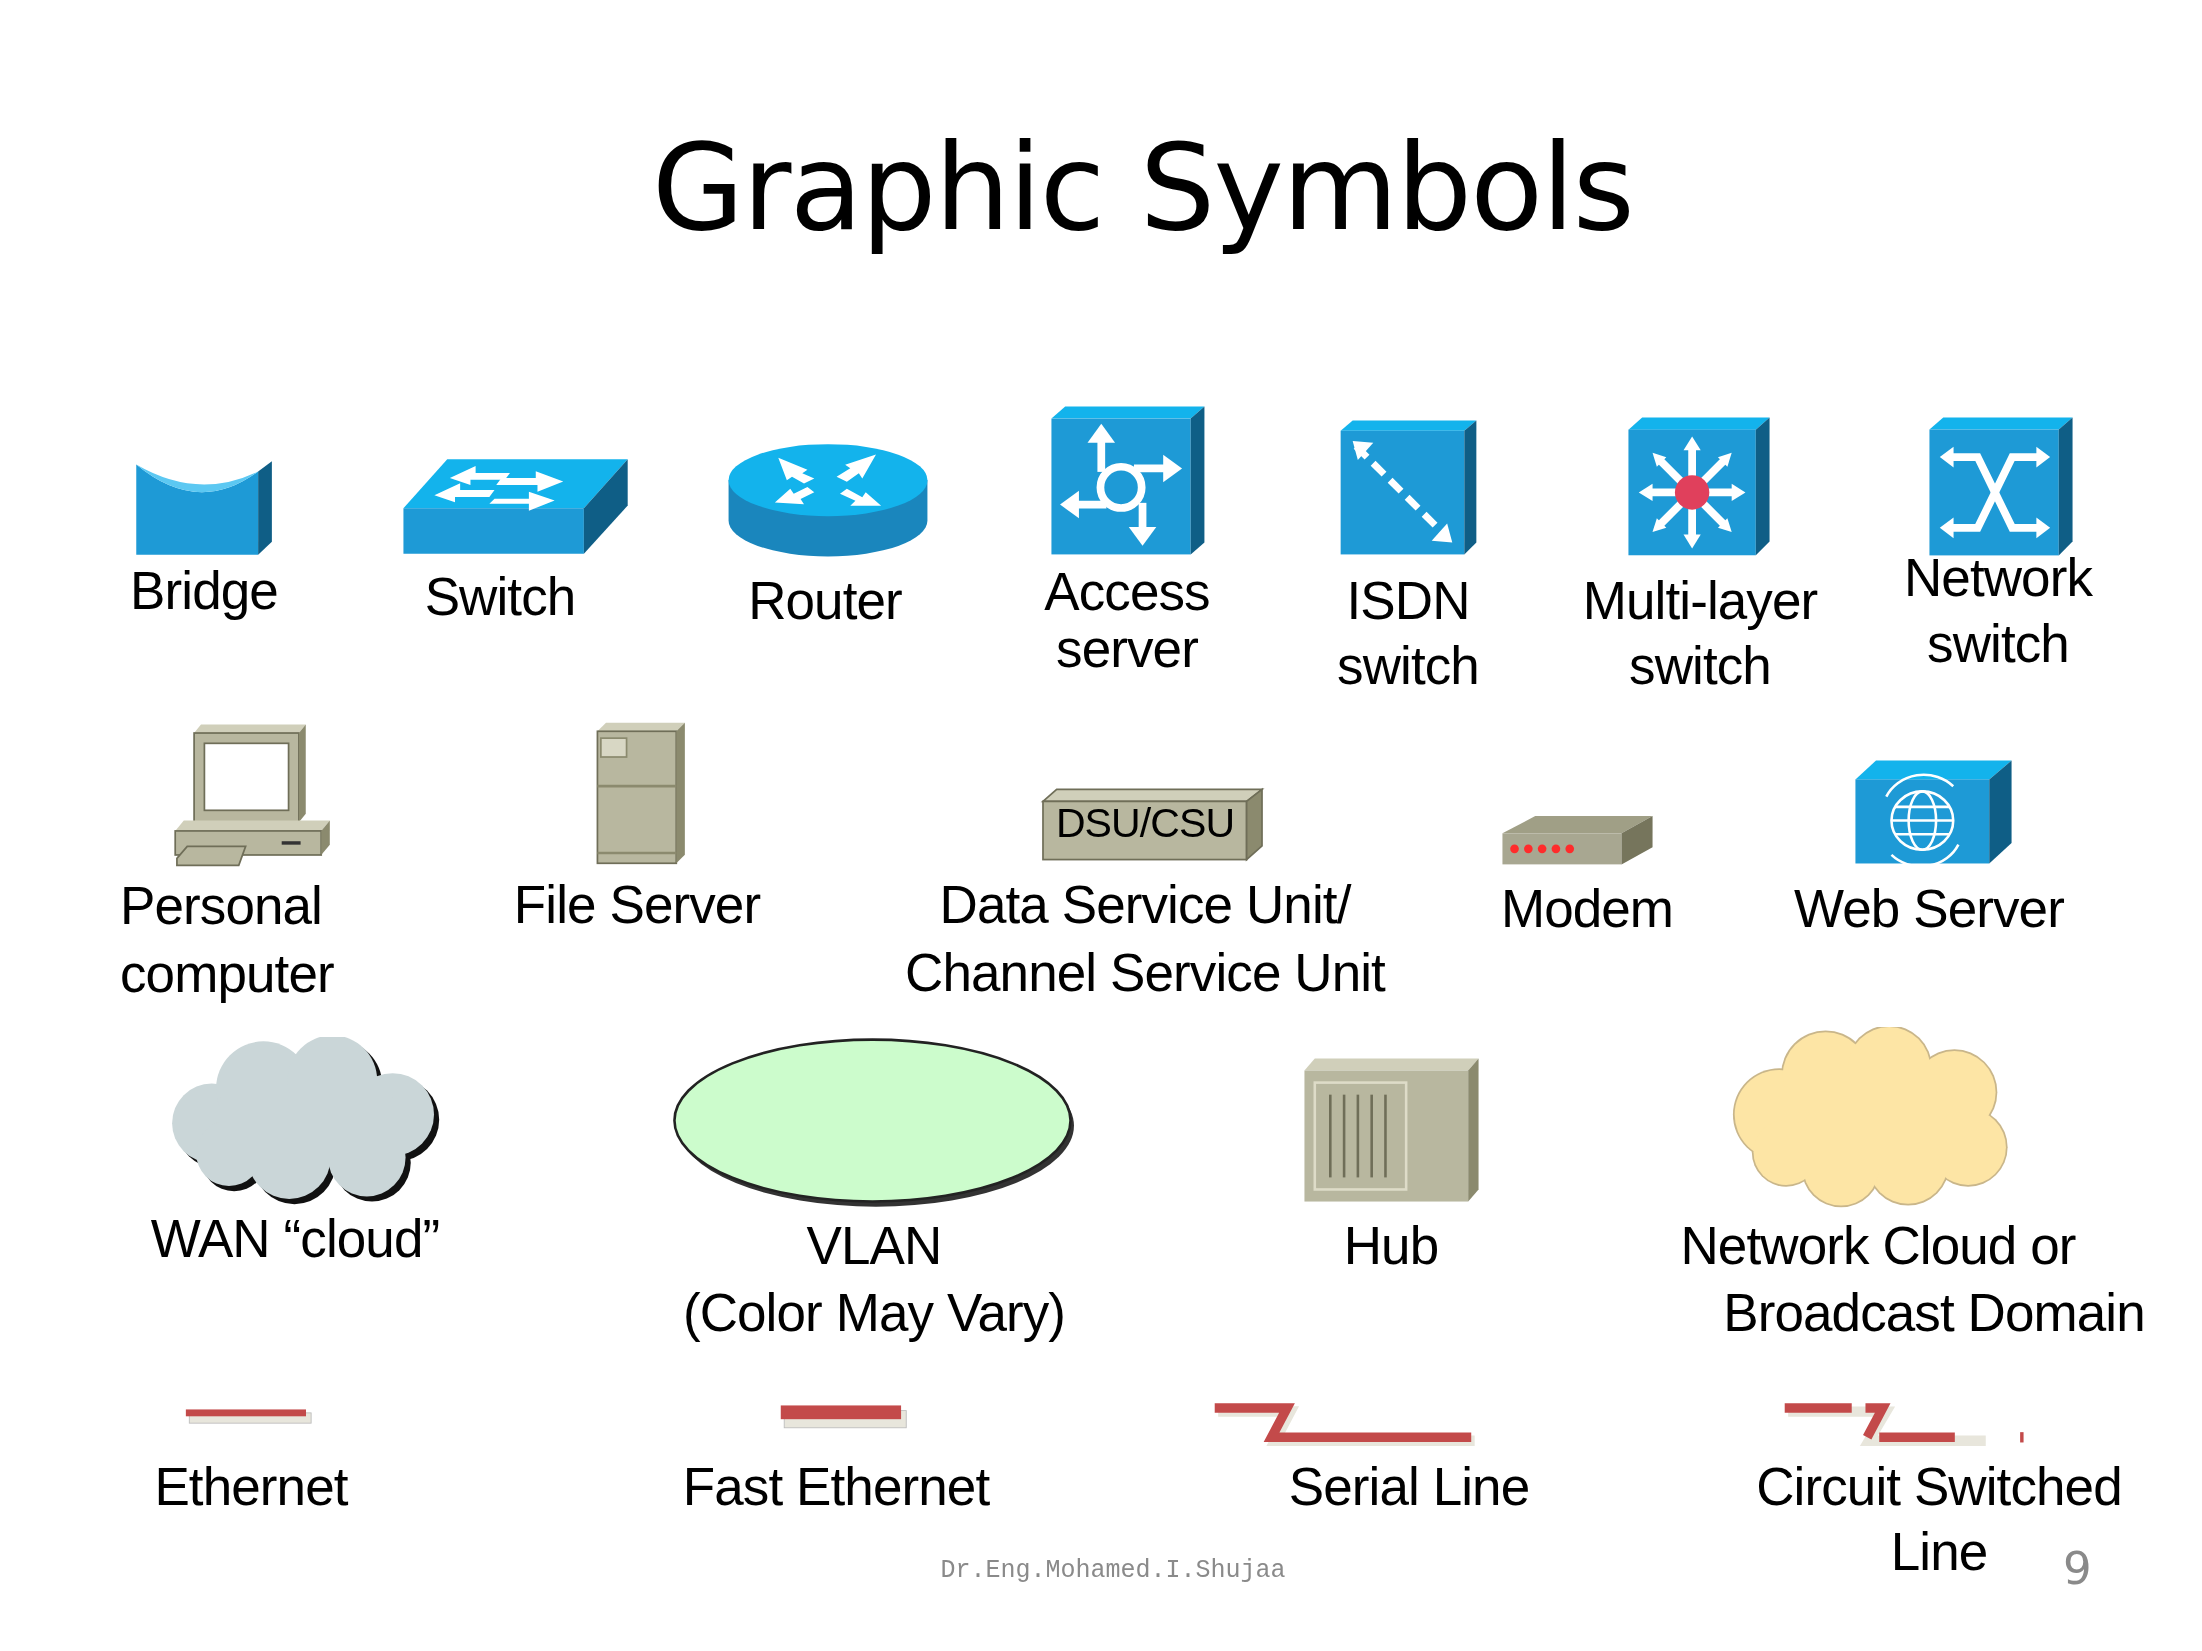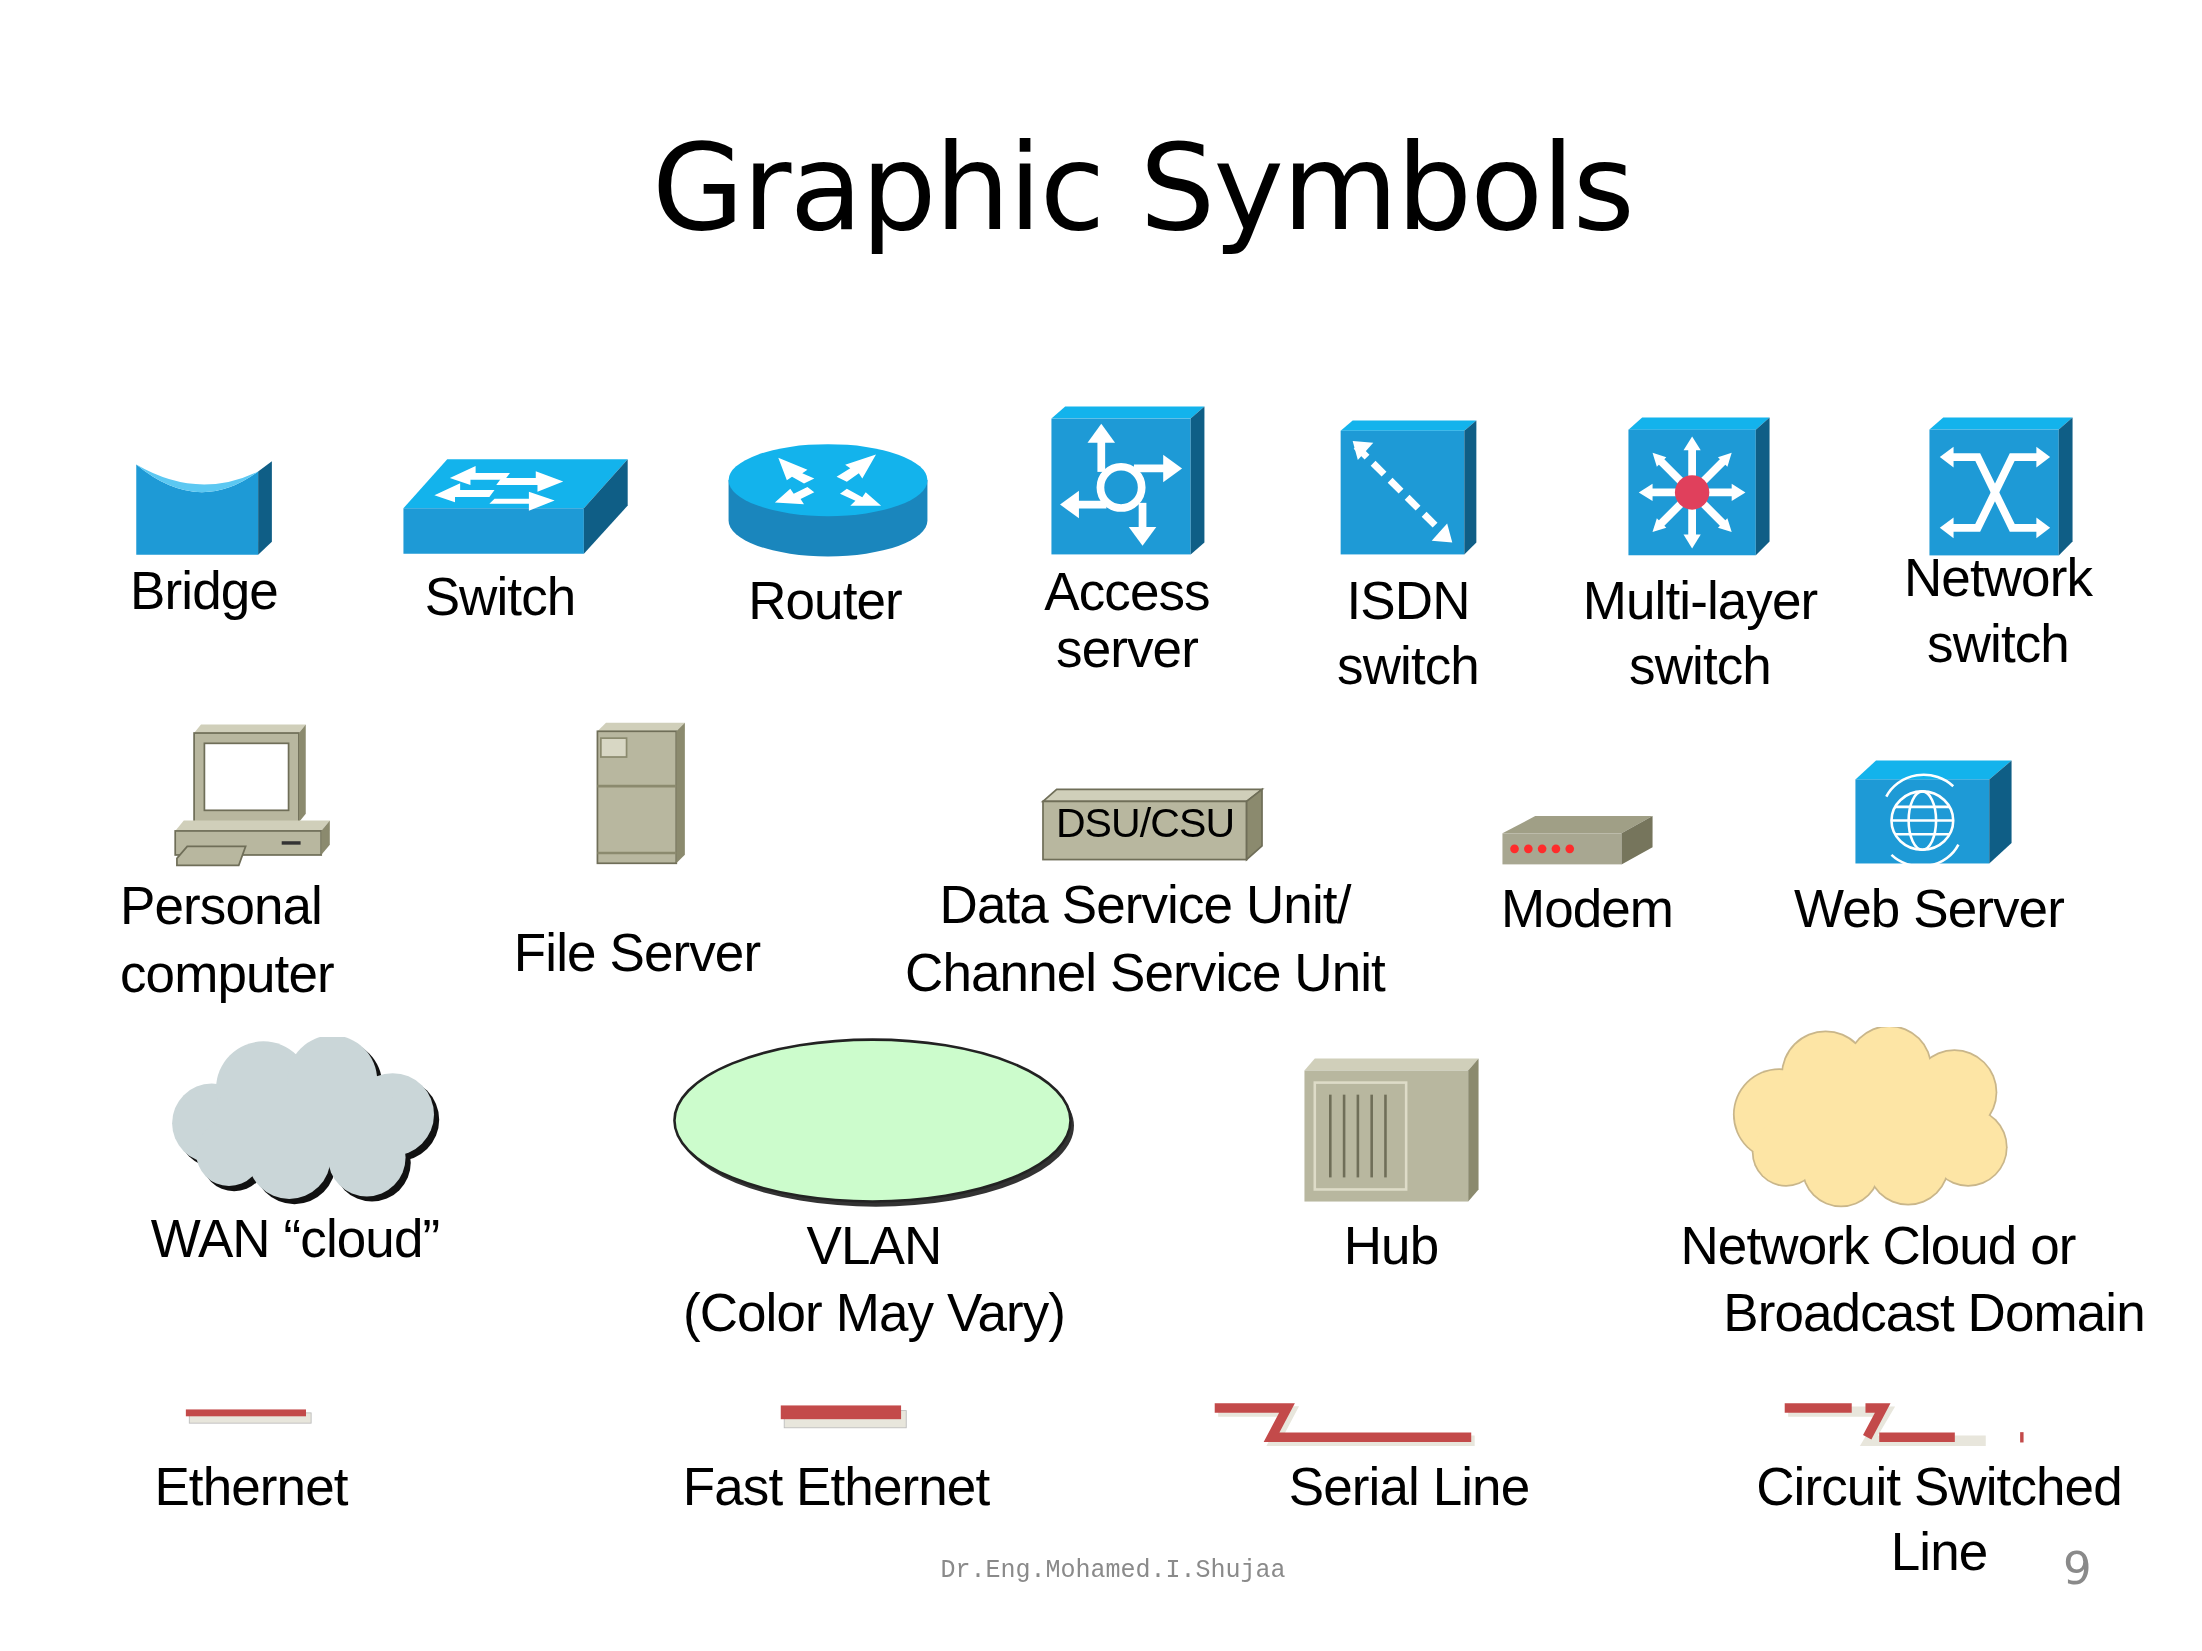--- a/index.html
+++ b/index.html
@@ -142,21 +142,21 @@
 <div class="lbl-left" style="left:120px;top:940px">computer</div>
 
 <svg class="icon" style="left:594px;top:719px" width="96" height="148" viewBox="0 0 112 172">
   <path d="M4 14 L14 4 L106 4 L96 14 Z" fill="#d0cfba"></path>
   <rect x="4" y="14" width="92" height="154" fill="#b8b79f" stroke="#6f6e58" stroke-width="2"></rect>
   <path d="M96 14 L106 4 L106 158 L96 168 Z" fill="#8b8a6e"></path>
   <rect x="8" y="22" width="30" height="22" fill="#d8d7c4" stroke="#8b8a6e" stroke-width="2"></rect>
   <line x1="4" y1="78" x2="96" y2="78" stroke="#8b8a6e" stroke-width="3"></line>
   <line x1="4" y1="156" x2="96" y2="156" stroke="#8b8a6e" stroke-width="3"></line>
 </svg>
-<div class="lbl" style="left:637px;top:920px">File Server</div>
+<div class="lbl" style="left:637px;top:872px">File Server</div>
 
 <svg class="icon" style="left:1039px;top:786px" width="227" height="77" viewBox="0 0 264 90">
   <path d="M4 18 L20 4 L260 4 L242 18 Z" fill="#d0cfba" stroke="#6f6e58" stroke-width="2"></path>
   <rect x="4" y="18" width="238" height="68" fill="#b8b79f" stroke="#6f6e58" stroke-width="2"></rect>
   <path d="M242 18 L260 4 L260 70 L242 86 Z" fill="#8b8a6e" stroke="#6f6e58" stroke-width="2"></path>
 </svg>
 <div class="lbl" style="left:1145px;top:797px;font-size:41px;line-height:52px;letter-spacing:-0.9px">DSU/CSU</div>
 <div class="lbl" style="left:1145px;top:872px">Data Service Unit/</div>
 <div class="lbl" style="left:1145px;top:940px">Channel Service Unit</div>
 

